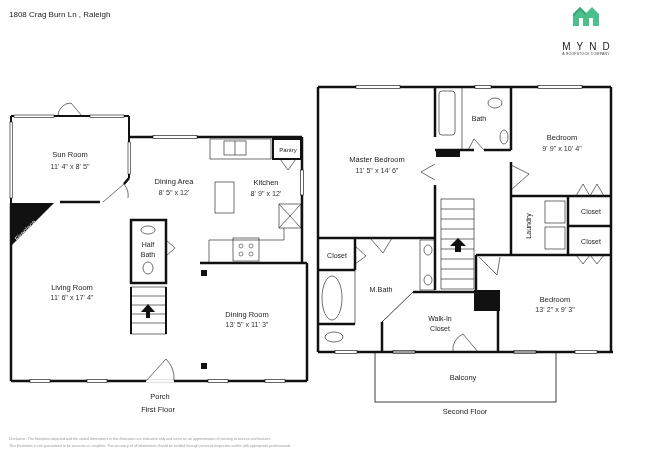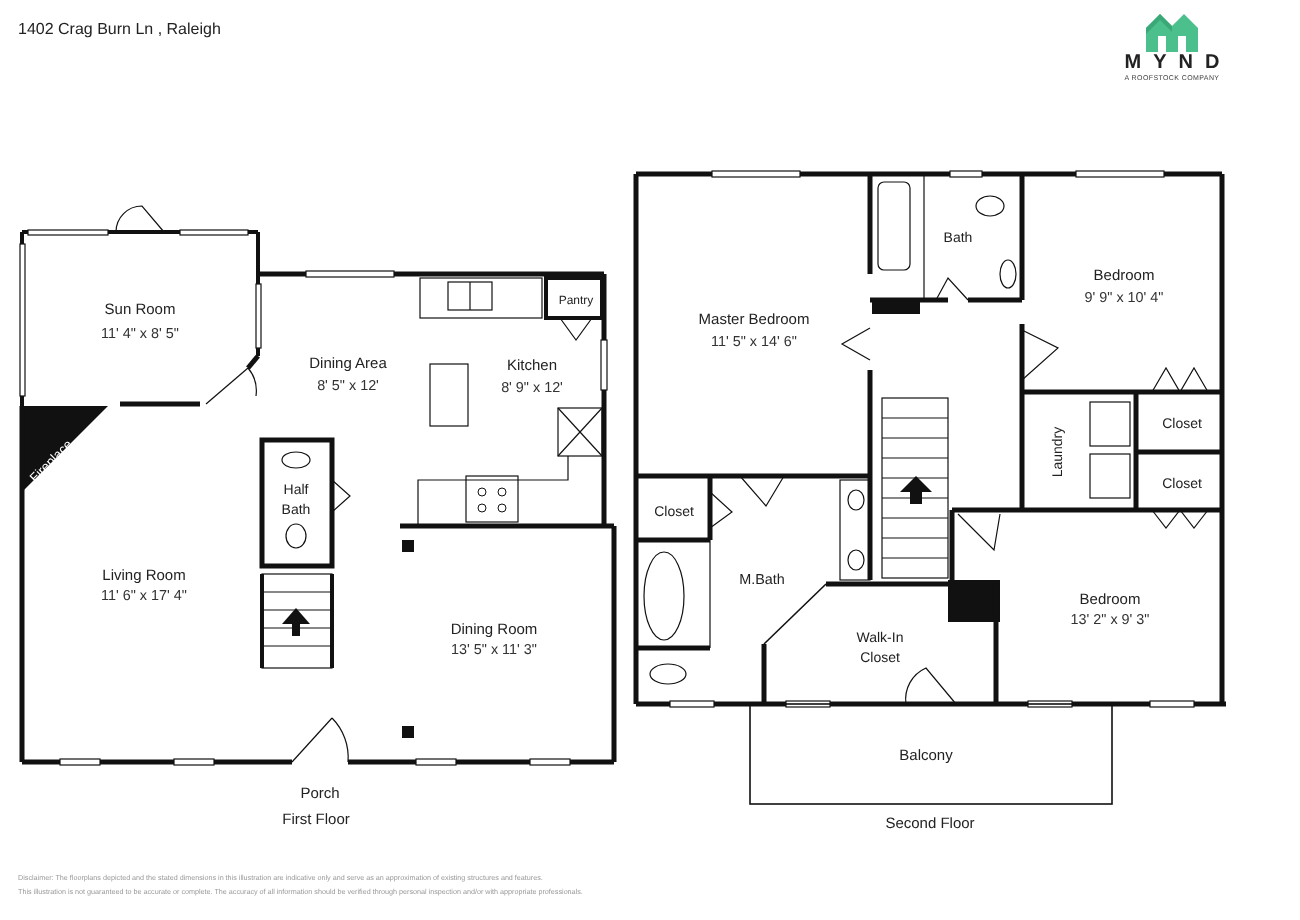--- a/index.html
+++ b/index.html
@@ -1,31 +1,31 @@
 <!DOCTYPE html>
 <html><head>
 <meta charset="utf-8">
 <style>
   * { margin: 0; padding: 0; box-sizing: border-box; }
   html, body { width: 650px; height: 460px; background: #ffffff; overflow: hidden; }
   body { position: relative; font-family: "Liberation Sans", sans-serif; color: #222; }
   .address { position: absolute; left: 9px; top: 10px; font-size: 8px; color: #222; }
   .logo { position: absolute; left: 556px; top: 7px; width: 60px; height: 44px; text-align: center; }
-  .logo-text { font-size: 10px; font-weight: bold; letter-spacing: 6px; color: #222; margin-left: 6px; margin-top: 1px; line-height: 10px; }
+  .logo-text { font-size: 10px; font-weight: normal; letter-spacing: 6px; color: #222; margin-left: 6px; margin-top: 16px; line-height: 10px; }
   .logo-sub { font-size: 3.5px; color: #444; letter-spacing: 0.2px; line-height: 5px; }
   .plan { position: absolute; left: 0; top: 0; width: 650px; height: 460px; }
   .disclaimer { position: absolute; left: 9px; top: 436px; font-size: 3.6px; color: #999; line-height: 7px; }
   .lbl { font-family: "Liberation Sans", sans-serif; fill: #222; }
   .rm { font-size: 7.5px; }
   .dim { font-size: 7.2px; fill: #333; }
 </style>
 </head>
 <body>
 
-<div class="address">1402 Crag Burn Ln , Raleigh</div>
+<div class="address">1808 Crag Burn Ln , Raleigh</div>
 
 <div class="logo">
   <svg width="26" height="19" viewBox="0 0 26 19" style="display:block;margin:0 auto;">
     <path d="M0 7 L7 0 L13 6 L19 0 L26 7 L26 19 L20 19 L20 11 L16 11 L16 19 L10 19 L10 11 L6 11 L6 19 L0 19 Z" fill="#4cc08c"></path>
     <path d="M0 7 L7 0 L13 6 L13 9 L7 3 L0 10 Z" fill="#3aa877"></path>
   </svg>
   <div class="logo-text">MYND</div>
   <div class="logo-sub">A ROOFSTOCK COMPANY</div>
 </div>
 

